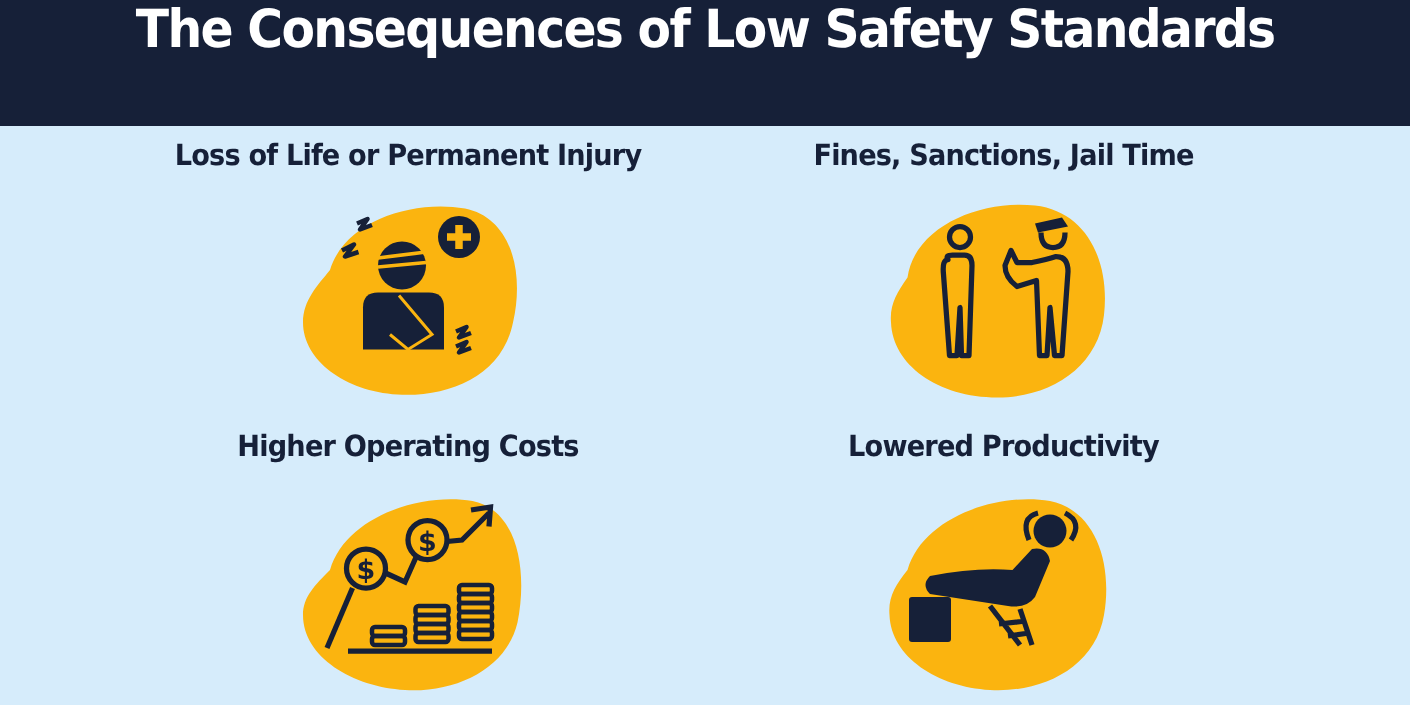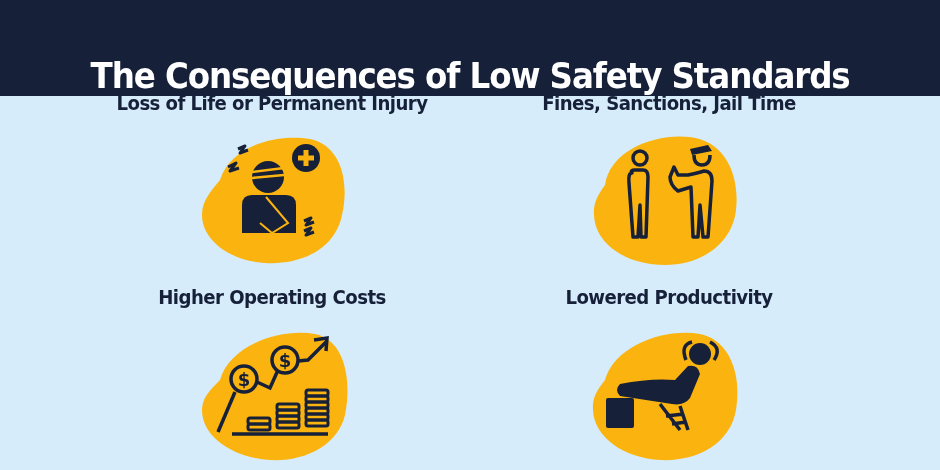--- a/index.html
+++ b/index.html
@@ -3,23 +3,23 @@
   <meta charset="utf-8">
   <style>
     * { margin: 0; padding: 0; box-sizing: border-box; }
     html, body { width: 940px; height: 470px; overflow: hidden; }
     body {
       background: #d6ecfb;
       font-family: "DejaVu Sans", "Liberation Sans", sans-serif;
       position: relative;
     }
     .header {
-      position: absolute; left: 0; top: 0; width: 940px; height: 96px;
+      position: absolute; left: 0; top: 0; width: 940px; height: 84px;
       background: #162038;
-      display: flex; align-items: flex-end; justify-content: center;
+      display: flex; align-items: flex-start; justify-content: center;
     }
     .header-title {
       color: #ffffff;
       font-family: "DejaVu Sans", sans-serif;
       font-weight: bold;
       font-size: 35px;
       letter-spacing: -1.2px;
       transform: scaleX(0.93);
     }
     .item-title {

